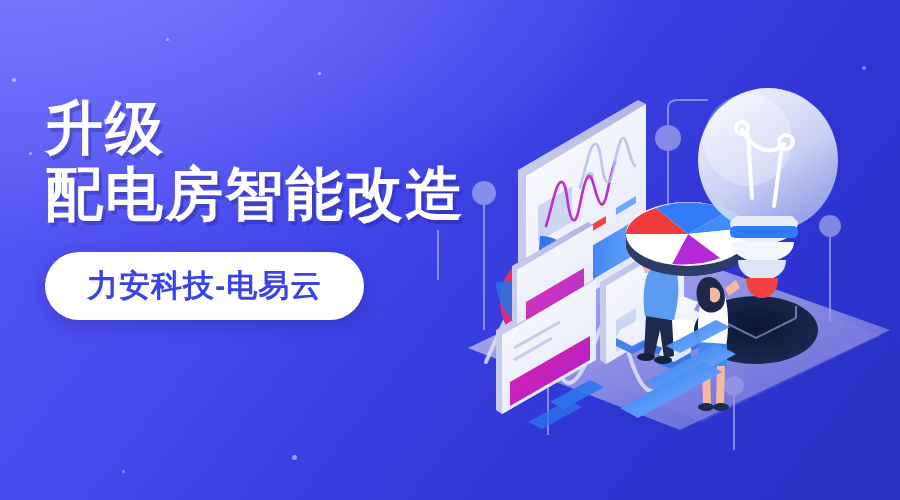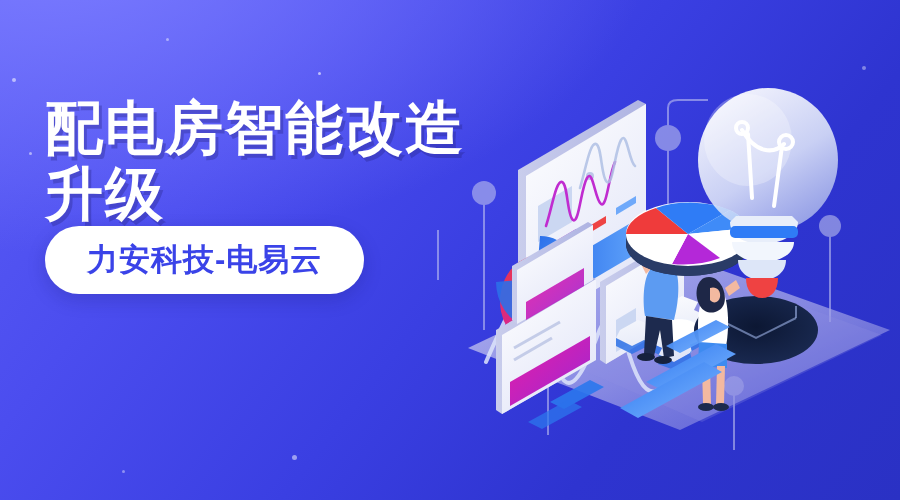--- a/index.html
+++ b/index.html
@@ -15,21 +15,21 @@
       linear-gradient(128deg,#5A5CF5 0%,#4B4DEF 26%,#3A3FE2 52%,#2E34D0 74%,#2A31C4 100%);
   }
   .layer{position:absolute;inset:0;}
   .txtblock{position:absolute;left:45px;top:95px;width:470px;z-index:40;}
   .headline{
     color:#FFFFFF;font-weight:bold;font-size:58px;line-height:1.13;
     letter-spacing:2px;white-space:nowrap;
     text-shadow:3px 4px 0 rgba(32,30,120,.30);
   }
   .badge{
-    display:inline-flex;align-items:center;justify-content:center;
+    margin-top:26px;display:inline-flex;align-items:center;justify-content:center;
     background:#FFFFFF;border-radius:40px;
     padding:13px 42px;box-shadow:0 6px 18px rgba(25,22,110,.22);
   }
   .badge span{
     color:#3A43E8;font-weight:bold;font-size:31px;letter-spacing:1px;white-space:nowrap;
   }
   .art{position:absolute;left:430px;top:30px;width:470px;height:440px;z-index:30;}
   .sparkle{position:absolute;background:#fff;border-radius:50%;opacity:.75;}
   svg{display:block;overflow:visible;}
 </style>
@@ -43,22 +43,22 @@
     <div class="sparkle" style="left:54px;top:106px;width:5px;height:5px;opacity:.7;"></div>
     <div class="sparkle" style="left:29px;top:152px;width:3px;height:3px;opacity:.5;"></div>
     <div class="sparkle" style="left:318px;top:72px;width:3px;height:3px;opacity:.6;"></div>
     <div class="sparkle" style="left:166px;top:38px;width:3px;height:3px;opacity:.45;"></div>
     <div class="sparkle" style="left:292px;top:455px;width:5px;height:5px;opacity:.5;"></div>
     <div class="sparkle" style="left:122px;top:470px;width:3px;height:3px;opacity:.4;"></div>
     <div class="sparkle" style="left:862px;top:66px;width:4px;height:4px;opacity:.4;"></div>
   </div>
 
   <div class="txtblock">
+    <div class="headline">升级</div>
     <div class="headline">配电房智能改造</div>
-    <div class="headline">升级</div>
     <div class="badge">
       <span>力安科技-电易云</span>
     </div>
   </div>
 
   <div class="art">
     <svg width="470" height="440" viewBox="0 0 470 440" xmlns="http://www.w3.org/2000/svg">
       <defs>
         <linearGradient id="gPlat" x1="0" y1="0" x2="1" y2="1">
           <stop offset="0%" stop-color="#D6D6F4" stop-opacity=".95"></stop>

